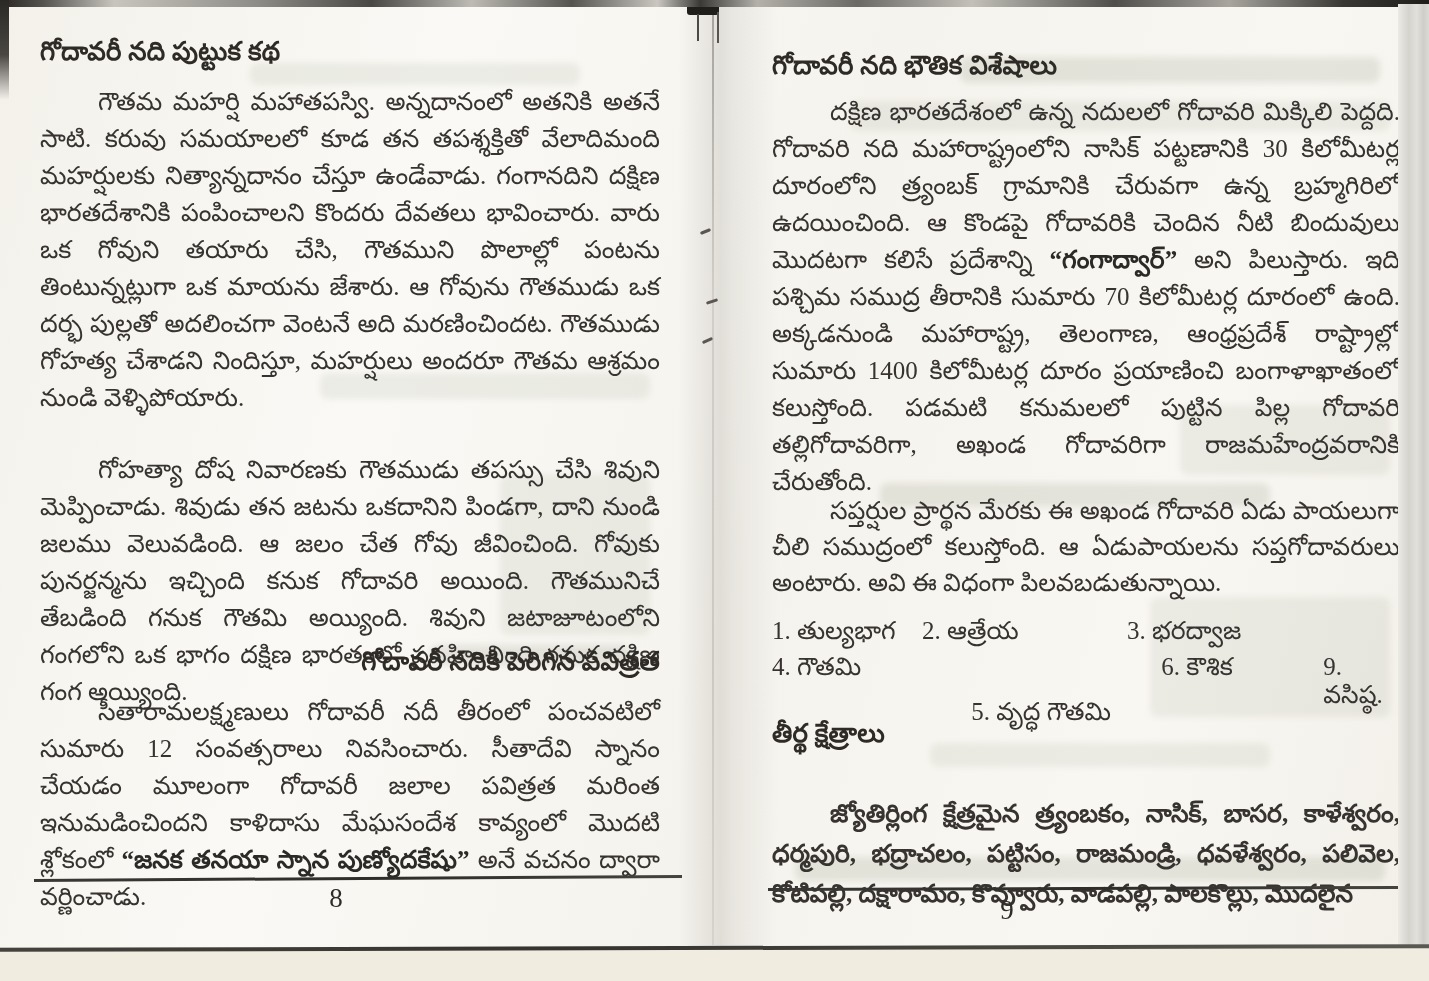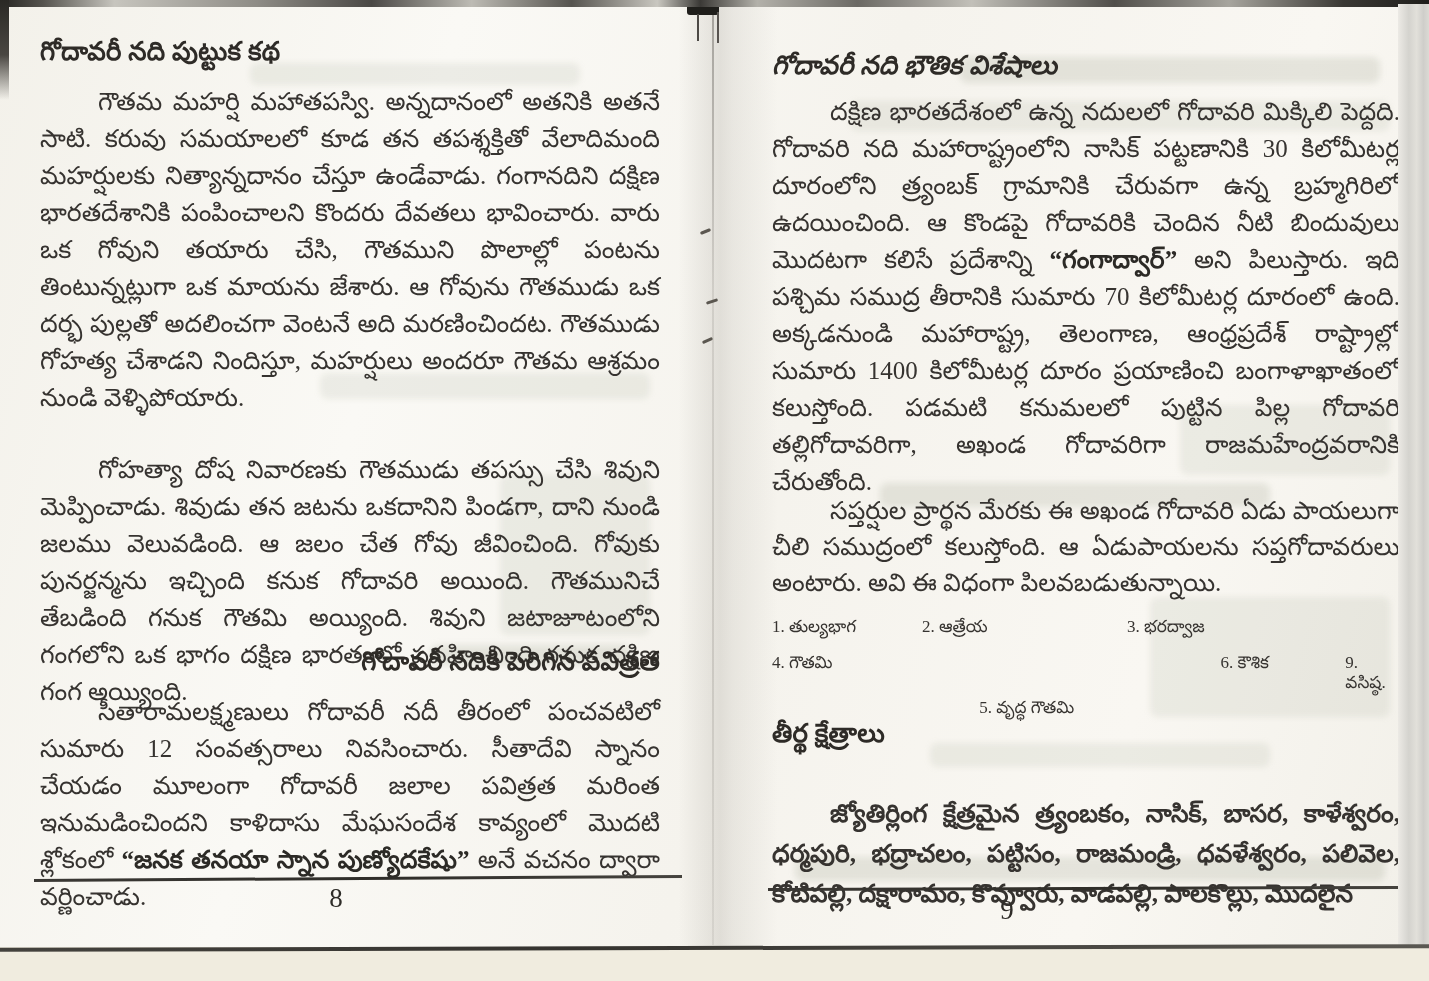--- a/index.html
+++ b/index.html
@@ -62,27 +62,27 @@
   .heading{
     font-weight:700;font-size:26px;line-height:34px;
     color:#2e2b27;letter-spacing:0.2px;
   }
   .body-text{
     font-size:25px;line-height:37px;text-align:justify;text-indent:58px;
     color:#363330;
   }
   .lh40{line-height:40px;}
   .bold{font-weight:700;color:#2c2a26;}
-  .sapta-row{display:flex;font-size:17px;color:#363330;}
+  .sapta-row{display:flex;font-size:25px;color:#363330;}
   .sapta-row .list-item{display:inline-block;}
   .row1 .list-item:nth-child(1){width:150px;}
   .row1 .list-item:nth-child(2){width:205px;}
   .row2 .list-item:nth-child(1){width:183px;}
   .row2 .list-item:nth-child(2){width:173px;margin-top:45px;}
-  .row2 .list-item:nth-child(3){width:142px;text-align:center;}
+  .row2 .list-item:nth-child(3){width:142px;}
   .footer-rule{
     position:absolute;height:3px;
     background:linear-gradient(to right,#3a3834,#2f2d29 55%,#45433e);
   }
   .rule-left{left:-6px;top:872px;width:648px;transform:rotate(-0.35deg);}
   .rule-right{left:-4px;top:882px;width:634px;transform:rotate(-0.2deg);}
   .page-number{
     position:absolute;font-size:27px;color:#2f2d29;text-align:center;
   }
   .num-left{top:878px;left:0;width:592px;}
@@ -122,21 +122,21 @@
 
       <h2 class="blk heading" style="top:640px;text-align:right;">గోదావరీ నదికి పెరిగిన పవిత్రత</h2>
 
       <p class="blk body-text" style="top:688px;"><span>సీతారామలక్ష్మణులు గోదావరీ నదీ తీరంలో పంచవటిలో సుమారు 12 సంవత్సరాలు నివసించారు. సీతాదేవి స్నానం చేయడం మూలంగా గోదావరీ జలాల పవిత్రత మరింత ఇనుమడించిందని కాళిదాసు మేఘసందేశ కావ్యంలో మొదటి శ్లోకంలో </span><span class="bold">“జనక తనయా స్నాన పుణ్యోదకేషు”</span><span> అనే వచనం ద్వారా వర్ణించాడు.</span></p>
 
       <div class="footer-rule rule-left"></div>
       <div class="page-number num-left">8</div>
     </div>
 
     <div class="page page-right">
-      <h2 class="blk heading" style="top:44px;font-style:italic;">గోదావరీ నది భౌతిక విశేషాలు</h2>
+      <h2 class="blk heading" style="top:44px;">గోదావరీ నది భౌతిక విశేషాలు</h2>
 
       <p class="blk body-text" style="top:88px;"><span>దక్షిణ భారతదేశంలో ఉన్న నదులలో గోదావరి మిక్కిలి పెద్దది. గోదావరి నది మహారాష్ట్రంలోని నాసిక్ పట్టణానికి 30 కిలోమీటర్ల దూరంలోని త్ర్యంబక్ గ్రామానికి చేరువగా ఉన్న బ్రహ్మగిరిలో ఉదయించింది. ఆ కొండపై గోదావరికి చెందిన నీటి బిందువులు మొదటగా కలిసే ప్రదేశాన్ని </span><span class="bold">“గంగాద్వార్”</span><span> అని పిలుస్తారు. ఇది పశ్చిమ సముద్ర తీరానికి సుమారు 70 కిలోమీటర్ల దూరంలో ఉంది. అక్కడనుండి మహారాష్ట్ర, తెలంగాణ, ఆంధ్రప్రదేశ్ రాష్ట్రాల్లో సుమారు 1400 కిలోమీటర్ల దూరం ప్రయాణించి బంగాళాఖాతంలో కలుస్తోంది. పడమటి కనుమలలో పుట్టిన పిల్ల గోదావరి తల్లిగోదావరిగా, అఖండ గోదావరిగా రాజమహేంద్రవరానికి చేరుతోంది.</span></p>
 
 
       <p class="blk body-text" style="top:488px;line-height:36px;">సప్తర్షుల ప్రార్థన మేరకు ఈ అఖండ గోదావరి ఏడు పాయలుగా చీలి సముద్రంలో కలుస్తోంది. ఆ ఏడుపాయలను సప్తగోదావరులు అంటారు. అవి ఈ విధంగా పిలవబడుతున్నాయి.</p>
 
       <div class="blk sapta-row row1" style="top:612px;">
           <span class="list-item">1. తుల్యభాగ</span>
           <span class="list-item">2. ఆత్రేయ</span>
           <span class="list-item">3. భరద్వాజ</span>

